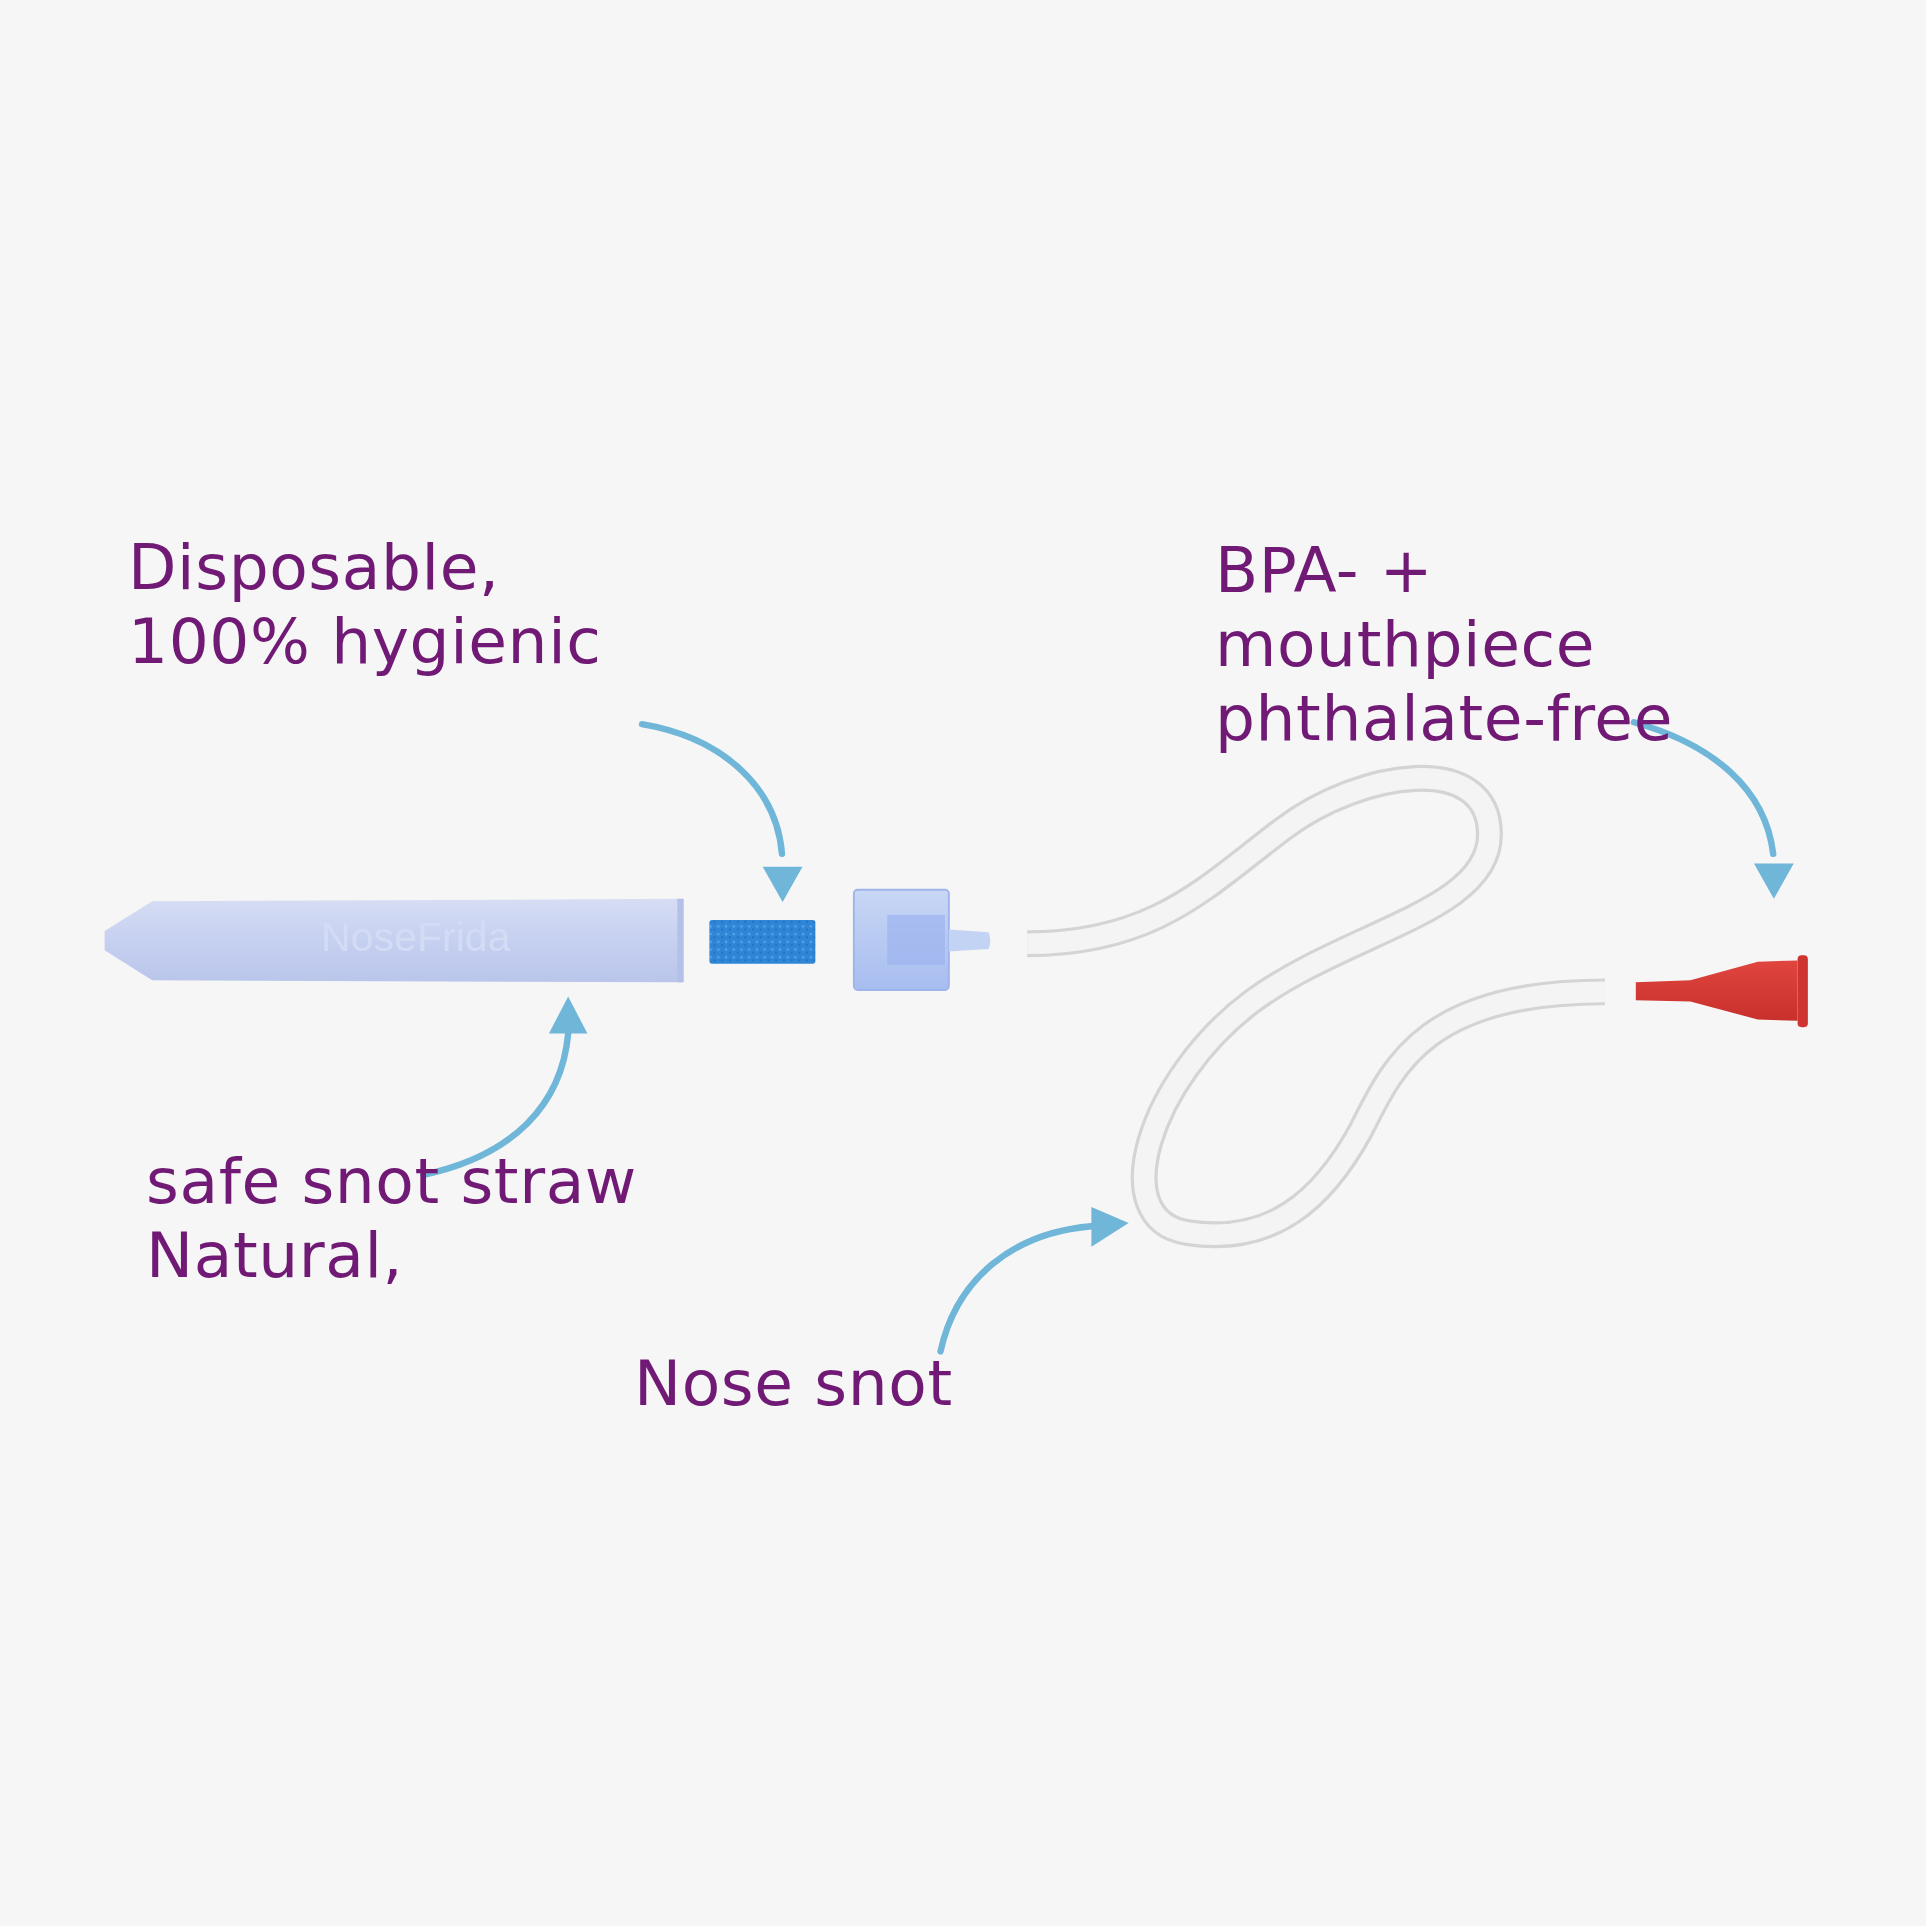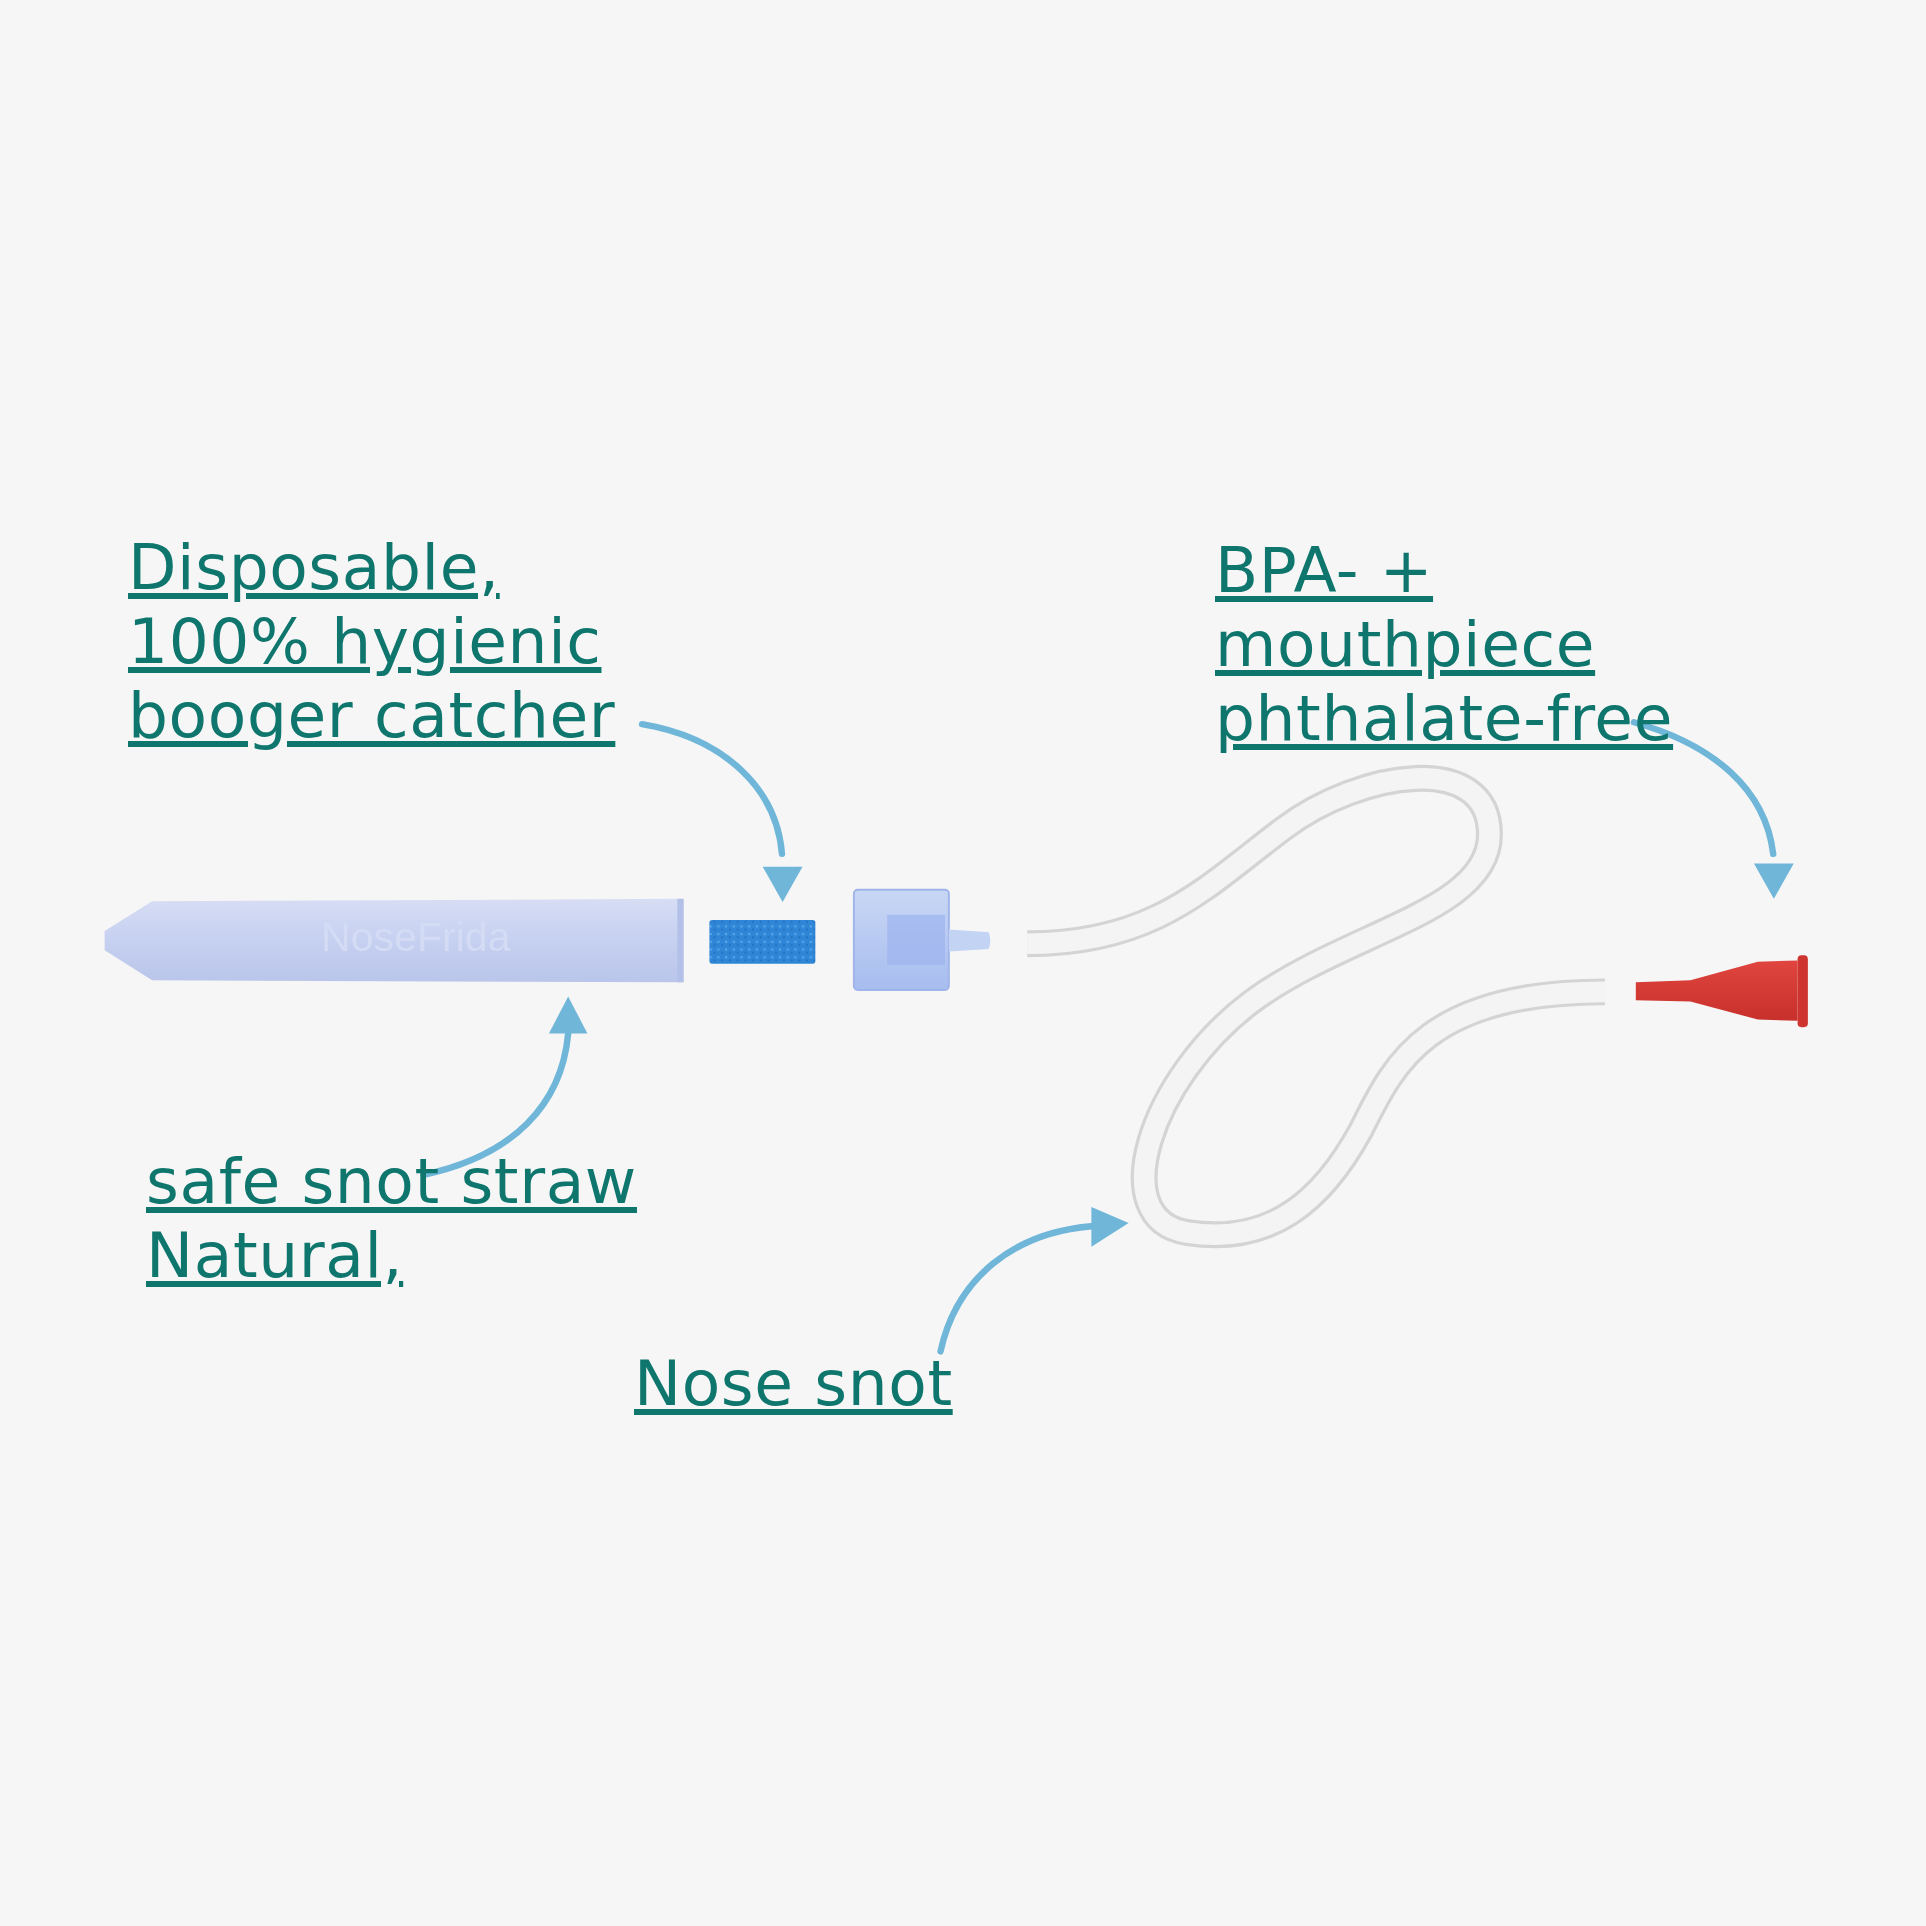--- a/index.html
+++ b/index.html
@@ -1,18 +1,18 @@
 <!DOCTYPE html>
 <html style="font-size:10.3px"><head>
 <meta charset="utf-8">
 <style>
   html, body { margin:0; padding:0; }
   body { width:1926px; height:1926px; background:#f6f6f6; position:relative; overflow:hidden;
          font-family:"DejaVu Sans", sans-serif; }
-  .label { position:absolute; color:#0f766e; font-size:63px; line-height:74px; letter-spacing:0.6px; white-space:pre;text-decoration:underline; }
+  .label { position:absolute; color:#701a75; font-size:63px; line-height:74px; letter-spacing:0.6px; white-space:pre; }
   svg.art { position:absolute; left:0; top:0; }
 </style>
 </head>
 <body>
 
 <svg class="art" width="1926" height="1926" viewBox="0 0 3000 3000">
   <defs>
     <linearGradient id="tubeG" x1="0" y1="0" x2="0" y2="1">
       <stop offset="0" stop-color="#d6ddf4"></stop>
       <stop offset="0.5" stop-color="#c6d0f0"></stop>
@@ -62,20 +62,20 @@
     <path d="M 1465 2105 C 1490 1990, 1580 1920, 1700 1910"></path>
   </g>
   <g fill="#6fb6d9">
     <polygon points="1188,1350 1250,1350 1219,1405"></polygon>
     <polygon points="2732,1345 2794,1345 2763,1400"></polygon>
     <polygon points="855,1610 915,1610 885,1552"></polygon>
     <polygon points="1700,1880 1700,1942 1758,1905"></polygon>
   </g>
 </svg>
 
-<div class="label" style="left:128px; top:531px;"><div>Disposable,</div><div>100% hygienic</div><div>booger catcher</div></div>
+<div class="label" style="left:128px; top:531px;"><div>Disposable,</div><div>100% hygienic</div></div>
 
 <div class="label" style="left:1215px; top:534px;"><div>BPA- +</div><div>mouthpiece</div><div>phthalate-free</div></div>
 
 <div class="label" style="left:146px; top:1145px;"><div>safe snot straw</div><div>Natural,</div></div>
 
 <div class="label" style="left:634px; top:1347px;"><div>Nose snot</div></div>
 
 
 </body></html>

